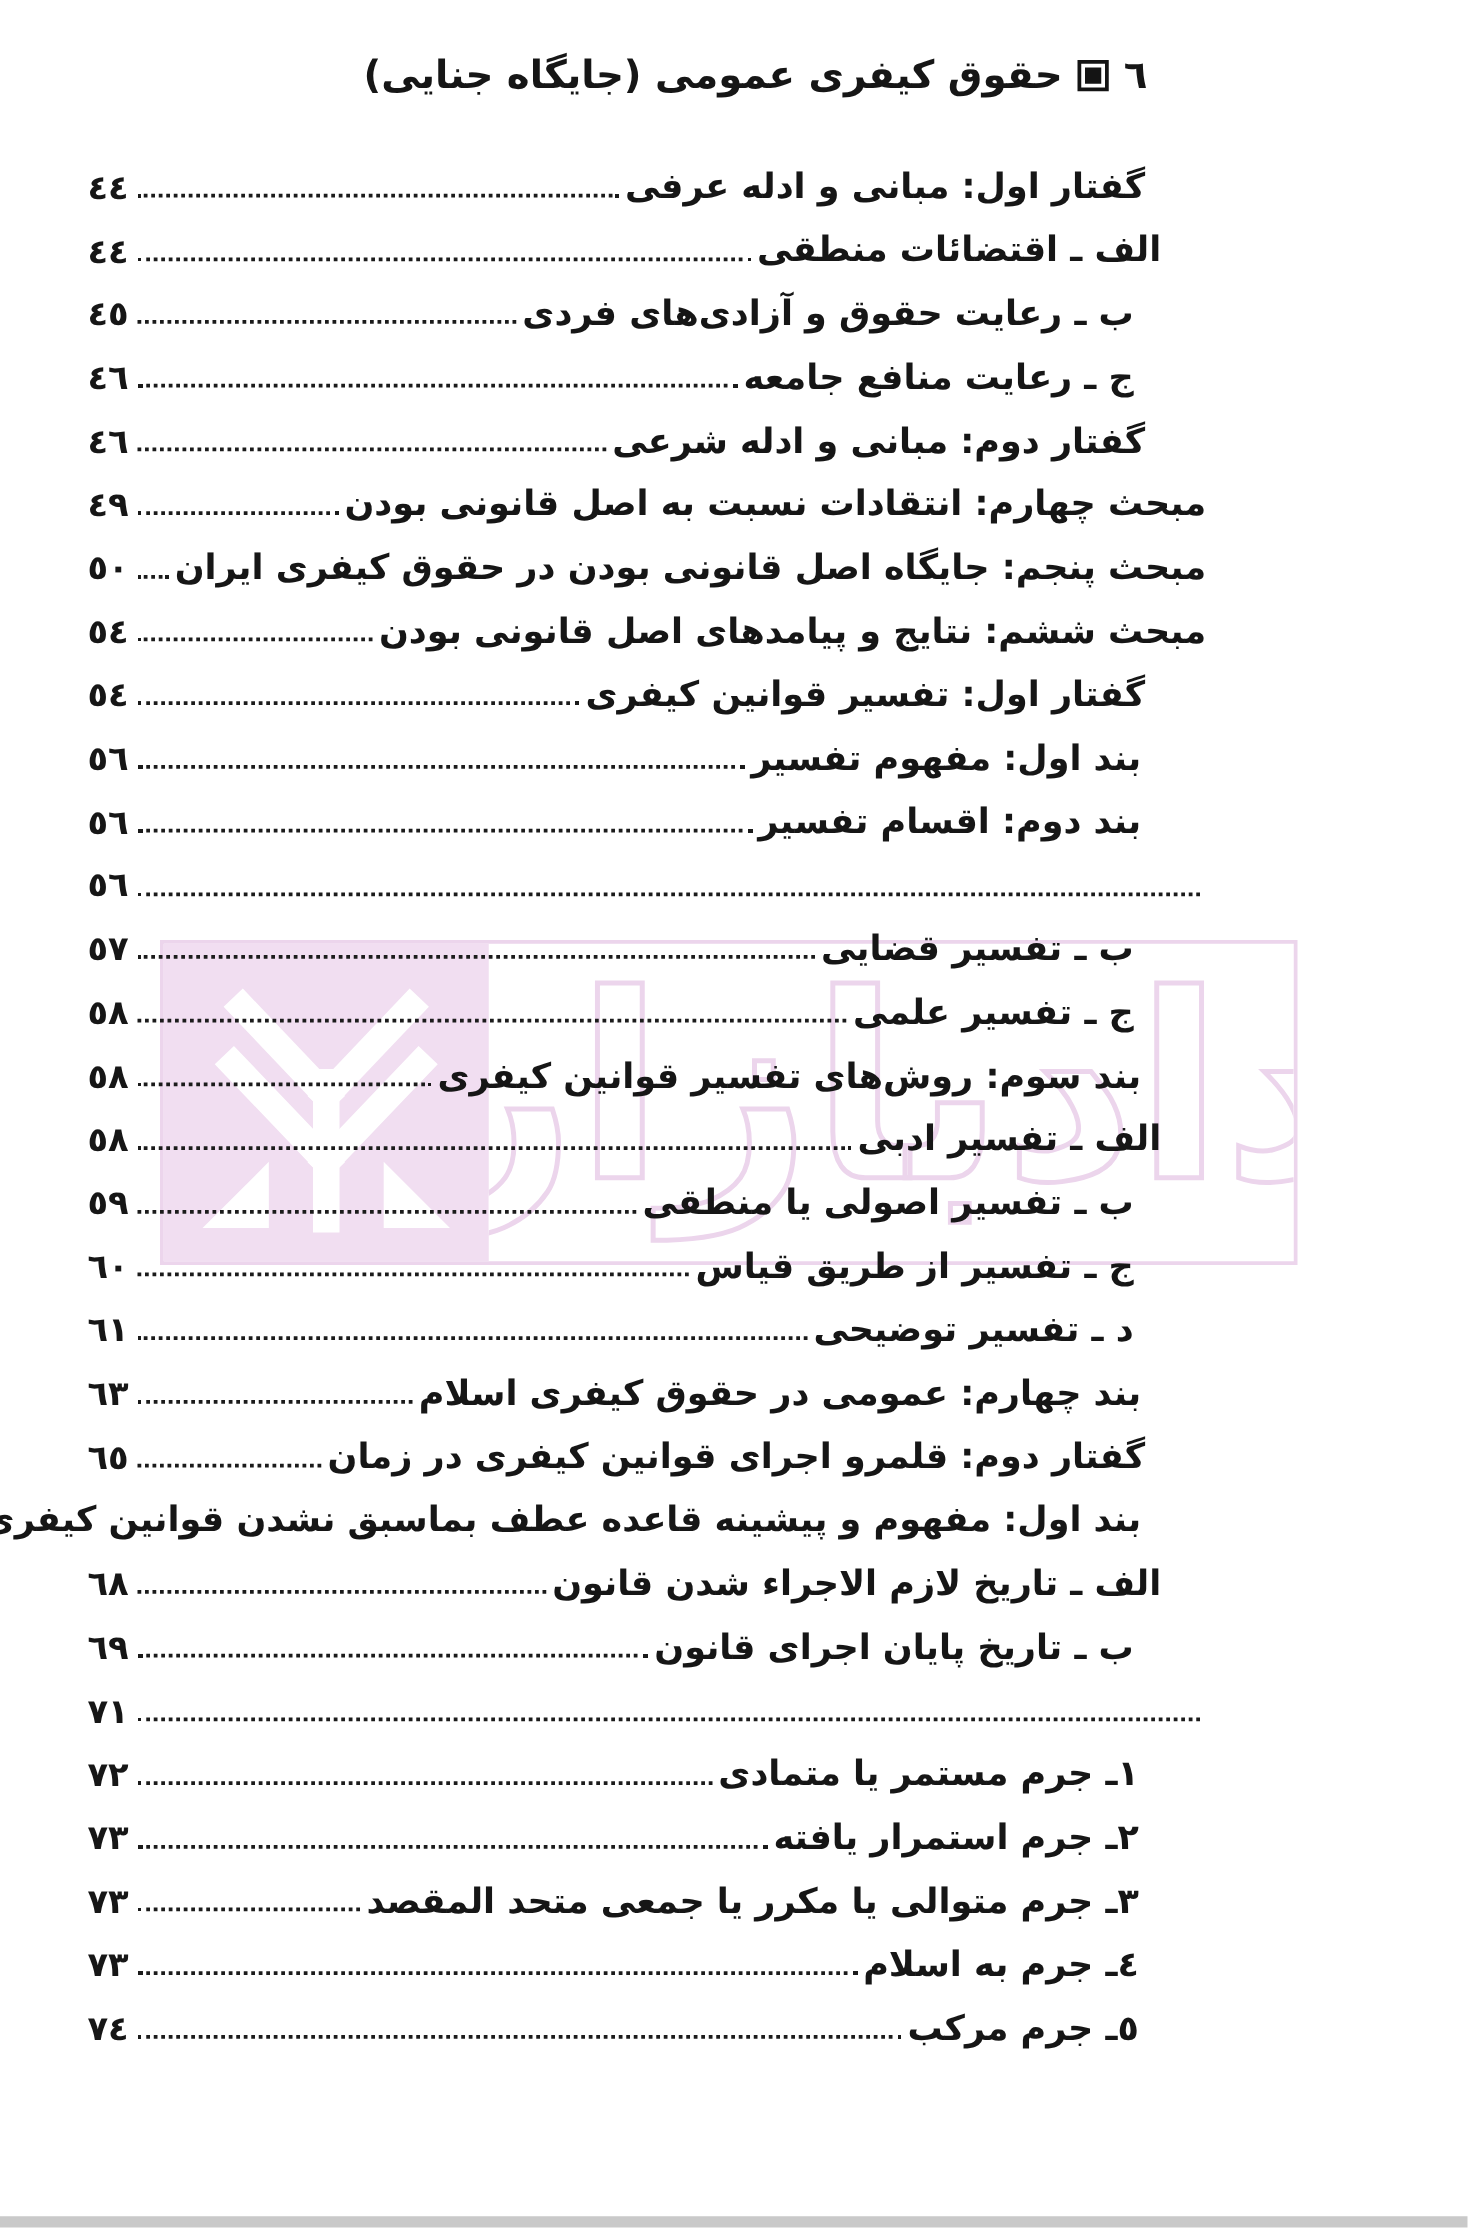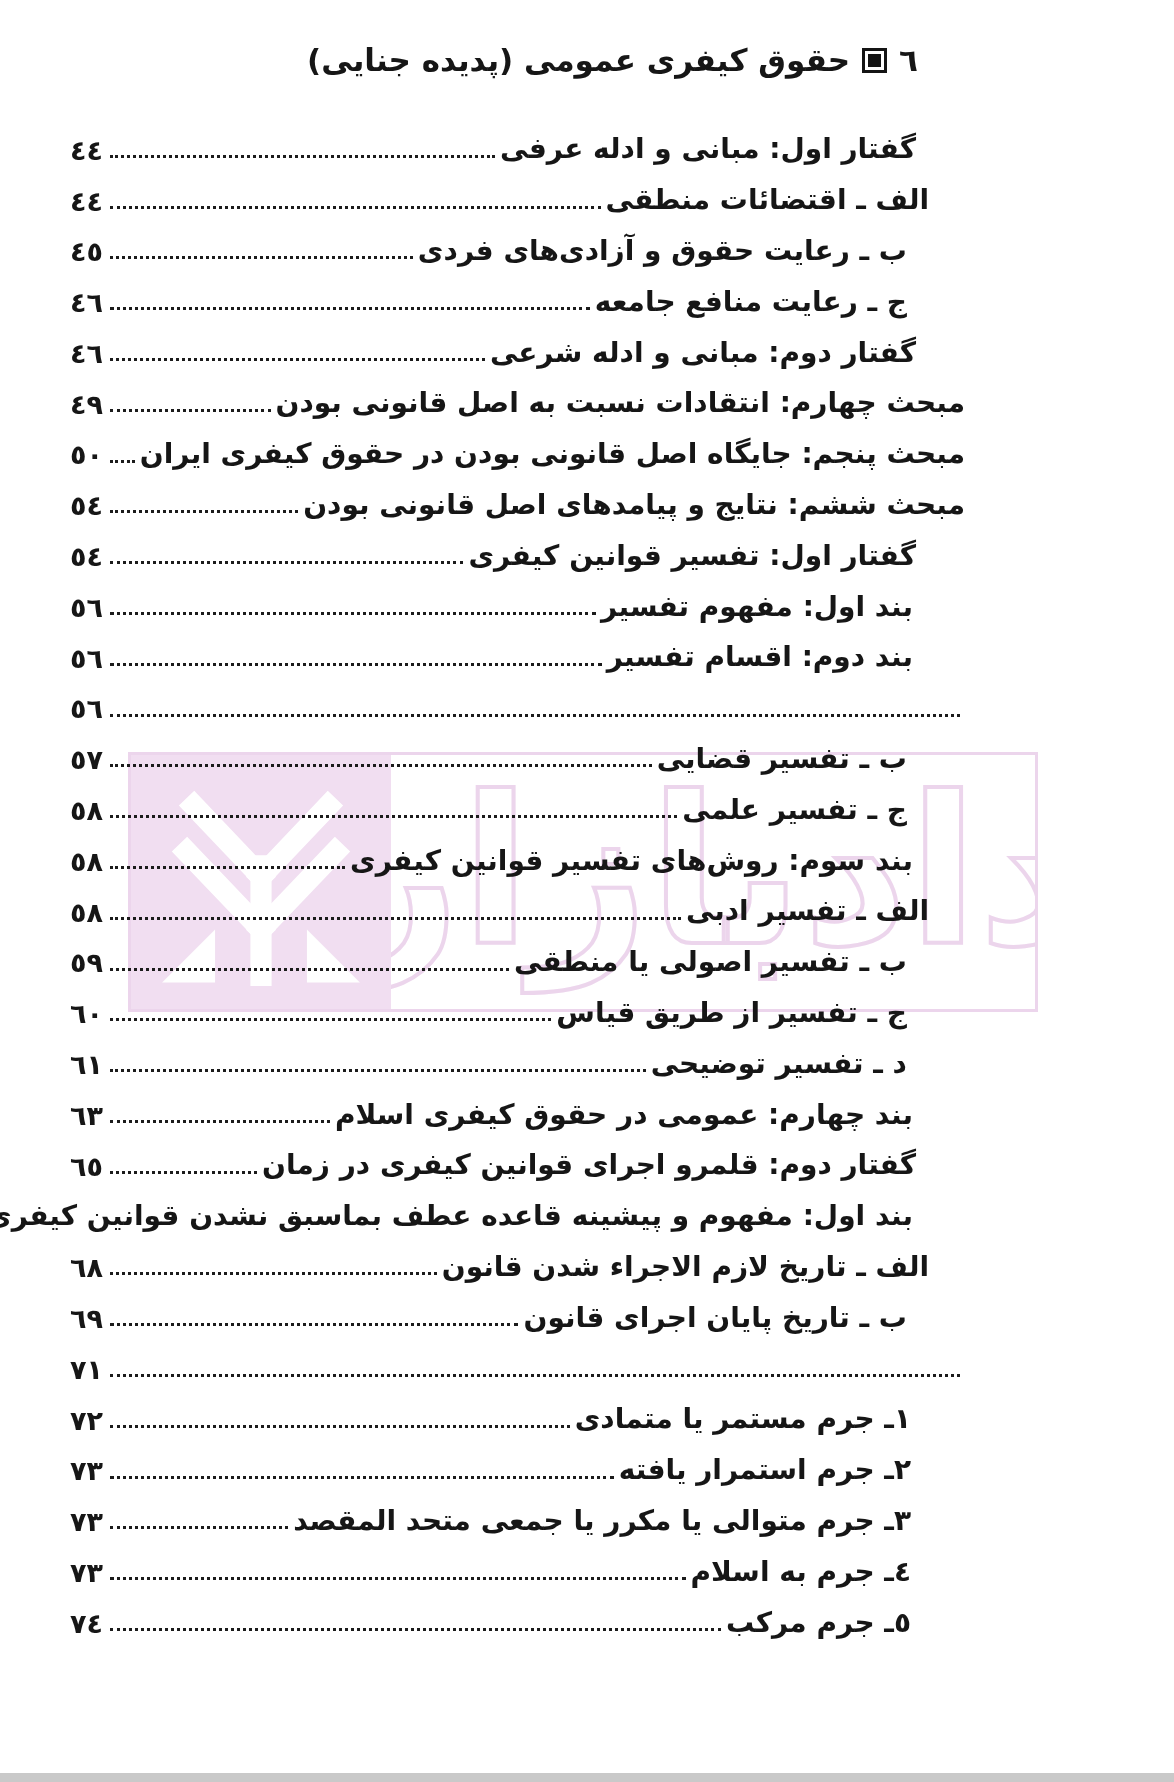--- a/index.html
+++ b/index.html
@@ -137,21 +137,21 @@
         <polygon points="116,118 86,88 86,118" fill="#ffffff"></polygon>
       </svg>
     </span>
   </div>
   <div class="wm-text">دادبازار</div>
 </div>
 
 <div class="page-header">
   <span>٦</span>
   <span class="hdr-sq"></span>
-  <span>حقوق کیفری عمومی (پدیده جنایی)</span>
+  <span>حقوق کیفری عمومی (جایگاه جنایی)</span>
 </div>
 
 <div class="toc">
     <div class="toc-row">
       <span class="toc-title lvl-goftar">گفتار اول: مبانی و ادله عرفی</span>
       <span class="toc-leader"></span>
       <span class="toc-page">٤٤</span>
     </div>
     <div class="toc-row">
       <span class="toc-title lvl-alef">الف ـ اقتضائات منطقی</span>

